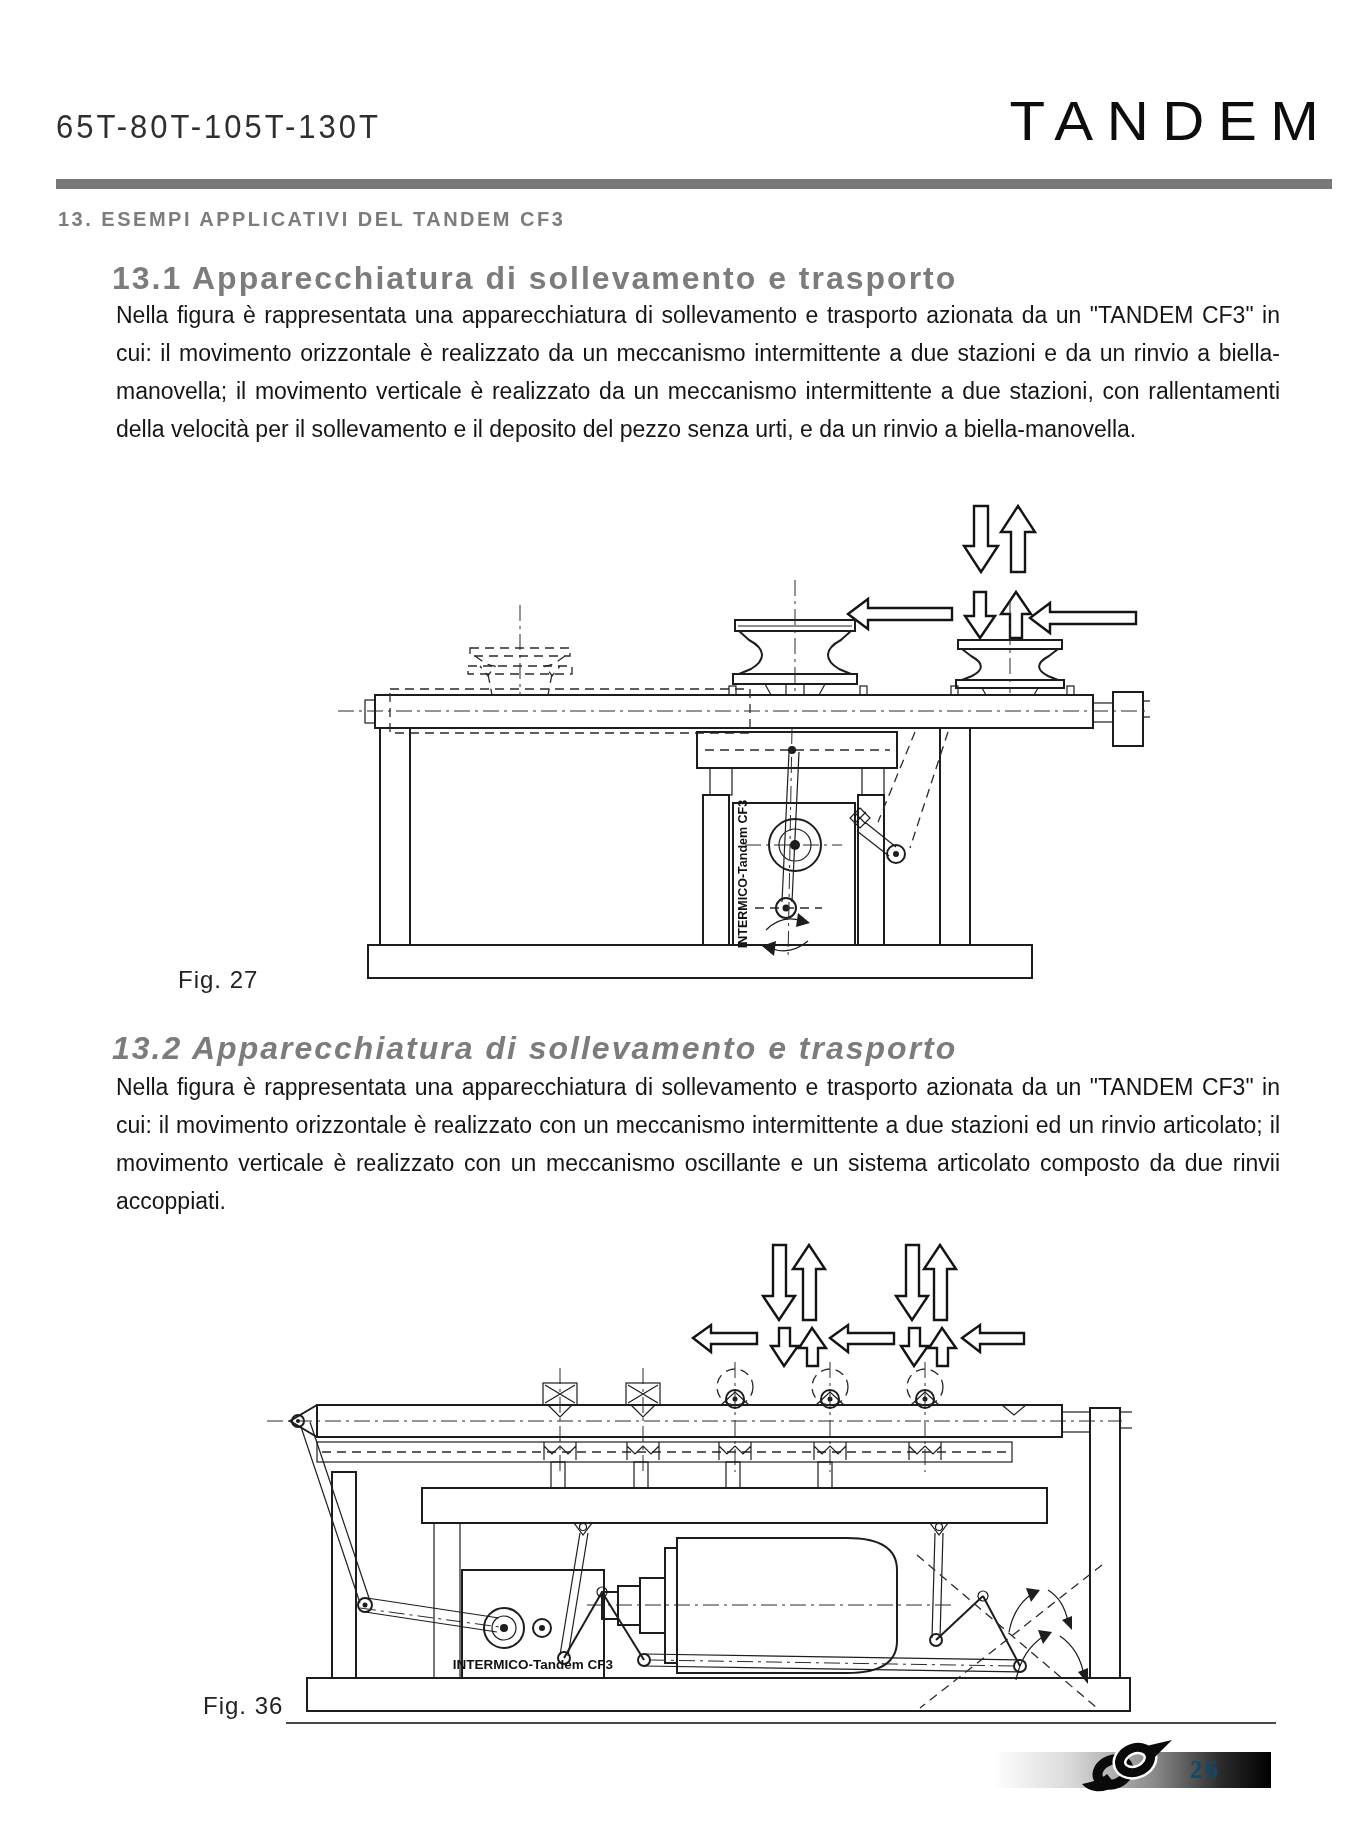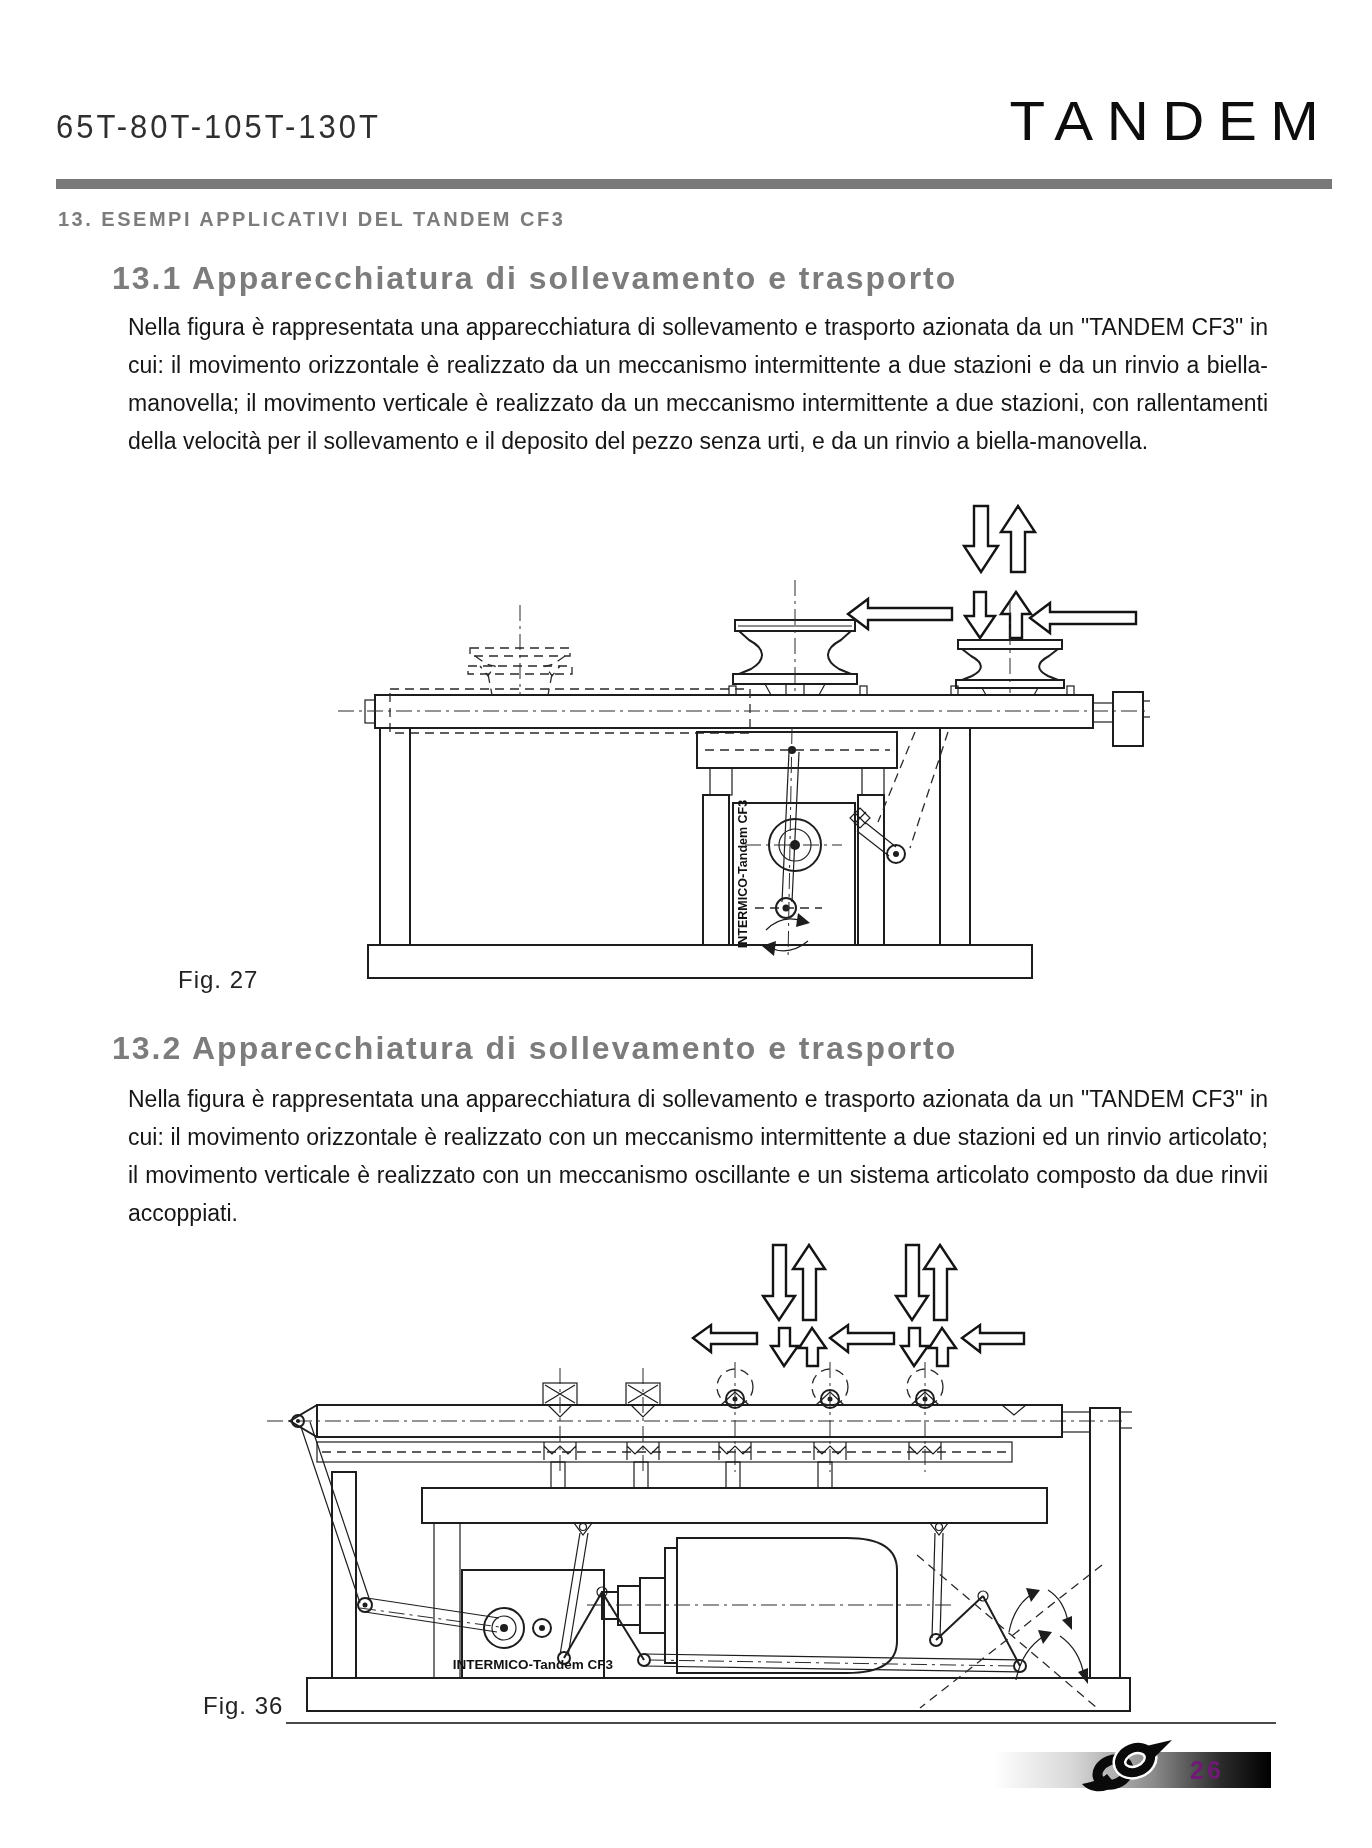--- a/index.html
+++ b/index.html
@@ -25,30 +25,30 @@
 
   
   .h-section {
     left:58px; top:208px; font-size:20px; font-weight:bold; color:#7c7c7c;
     letter-spacing:2.5px;
   }
   .h-sub {
     font-size:32px; font-weight:bold; color:#7c7c7c; letter-spacing:2px;
   }
   .h-sub.s1 { left:112px; top:260px; }
-  .h-sub.s2 { left:112px; top:1030px; }
+  .h-sub.s2 { left:112px; top:1030px;font-style:italic; }
 
   
   .bodytext {
     width:1172px; left:112px; font-size:23px; line-height:38px;
     text-align:justify; color:#161616;
   }
   .bodytext.b1 { top:292px; }
   .bodytext.b2 { top:1064px; line-height:38px; }
-  .bodytext p { margin:16px; }
+  .bodytext p { margin:4px; }
   .seg-bold { font-weight:bold; }
   .seg-gray { color:#8f8f8f; }
 
   
   .figure-box { position:absolute; }
   .fig-caption { position:absolute; font-size:24px; color:#222; letter-spacing:1px;text-align:right; }
   .cap27 { left:178px; top:966px; }
   .cap28 { left:203px; top:1692px; }
   .caption-rule { left:286px; top:1722px; width:990px; height:2px; background:#4a4a4a; }
 
@@ -60,22 +60,23 @@
   svg .solid{ fill:#1d1d1d; stroke:none; }
   svg .machine-label { font-family:"Liberation Sans", sans-serif; font-weight:bold;
                        fill:#111; }
 
   
   .footer-bar {
     left:993px; top:1752px; width:278px; height:36px;
     background:linear-gradient(90deg, rgba(255,255,255,0) 0%, #d9d9d9 28%, #8a8a8a 58%, #2b2b2b 82%, #000 100%);
   }
   .page-number {
-    left:1190px; top:1756px; font-size:25px; font-weight:bold; color:#701a75;
+    left:1190px; top:1756px; font-size:25px; font-weight:bold; color:#0c4a6e;
     letter-spacing:3px;
+    font-family:Liberation Serif, serif;
   }
   .footer-logo { left:1076px; top:1734px; width:102px; height:64px; }
 </style>
 </head>
 <body>
 
 <div class="abs model-title">65T-80T-105T-130T</div>
 <div class="abs brand">TANDEM</div>
 <div class="abs header-rule"></div>
 

